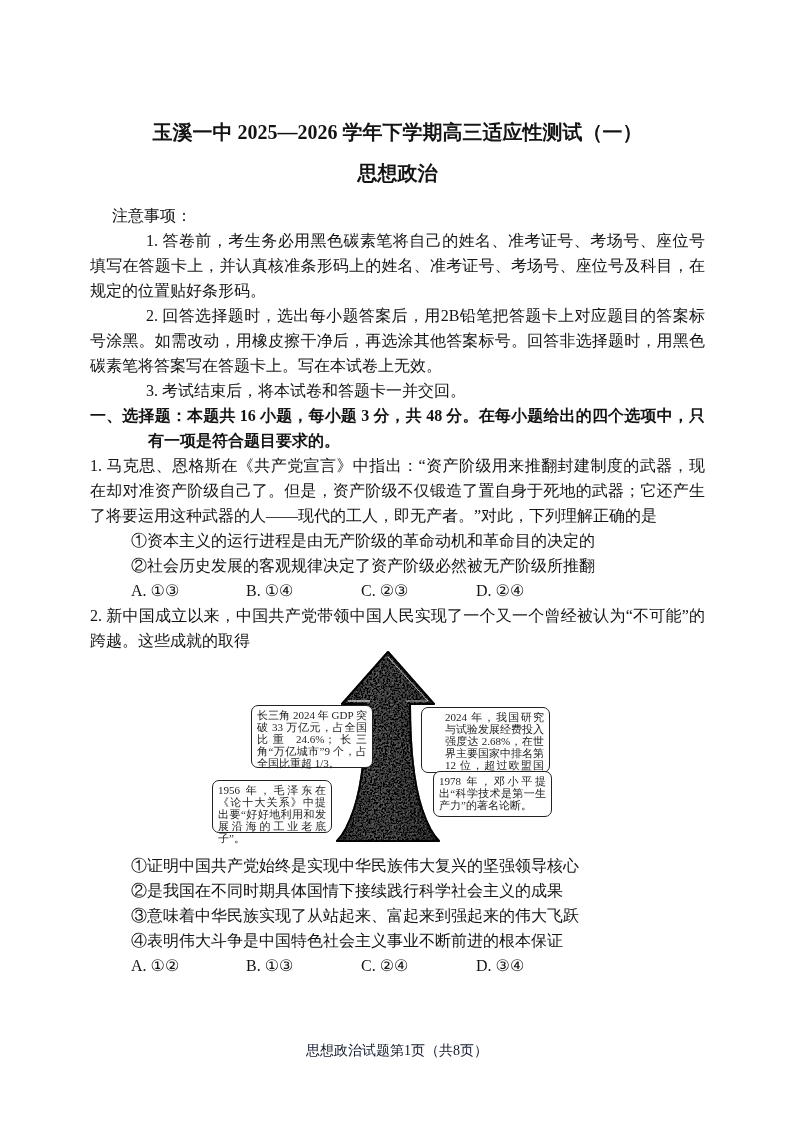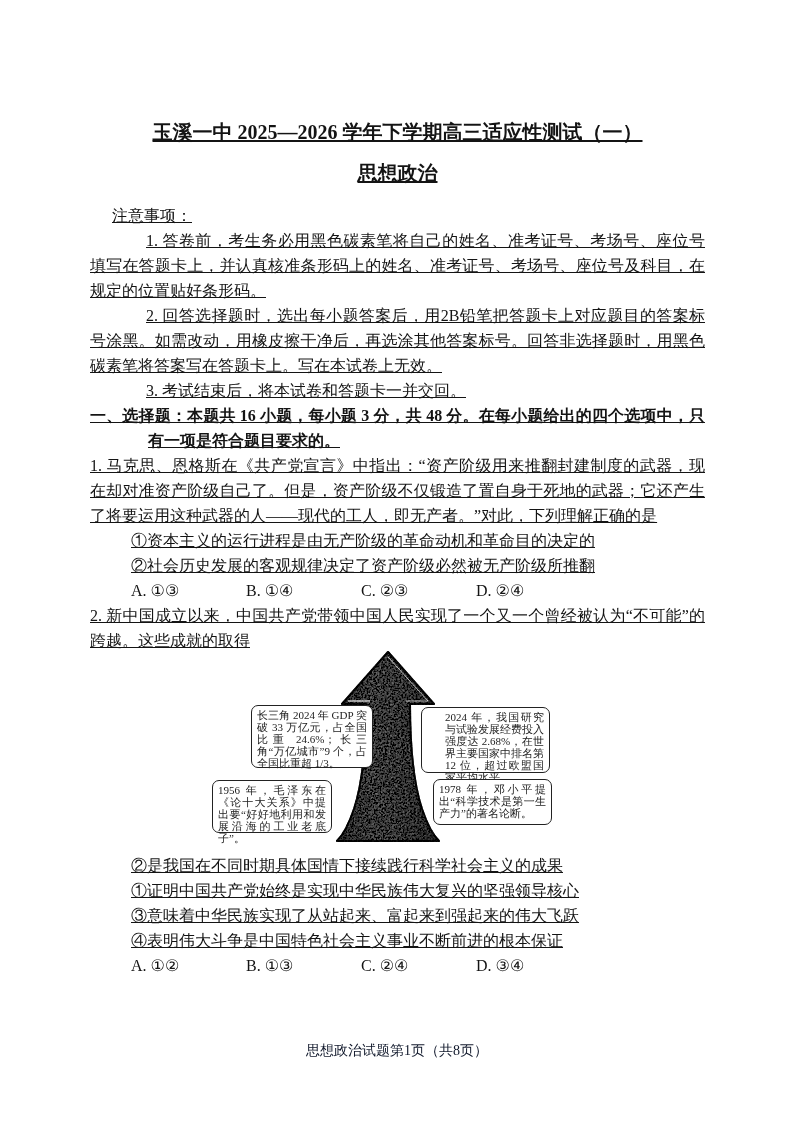--- a/index.html
+++ b/index.html
@@ -4,21 +4,21 @@
 <style>
   * { box-sizing: border-box; }
   html, body { margin: 0; padding: 0; }
   body {
     width: 794px; height: 1123px;
     background: #ffffff;
     font-family: "Liberation Serif", "DejaVu Serif", serif;
     color: #141414;
   }
   .page { position: relative; width: 794px; height: 1123px; overflow: hidden; background:#fff; }
-  .content { position: absolute; left: 90px; top: 0; width: 615px; text-decoration: underline; }
+  .content { position: absolute; left: 90px; top: 0; width: 615px; }
 
   .doc-title {
     margin: 118px 0 0 0;
     font-size: 20px; line-height: 28px;
     font-weight: bold; text-align: center;
     font-family: "Liberation Serif", "DejaVu Serif", serif;
   }
   .doc-subtitle {
     margin: 13px 0 0 0;
     font-size: 20px; line-height: 28px;
@@ -55,21 +55,21 @@
     border-radius: 7px;
     padding: 3px 5px;
     font-size: 11px; line-height: 12px;
     text-align: justify;
     z-index: 2;
     color: #222;
   }
   .box-tl { left: 161px; top: 52px;  width: 122px; height: 63px; }
   .box-tr { left: 331px; top: 54px;  width: 129px; height: 66px; padding-left: 23px; }
   .box-bl { left: 122px; top: 127px; width: 120px; height: 53px; }
-  .box-br { left: 343px; top: 126px; width: 119px; height: 46px; }
+  .box-br { left: 343px; top: 118px; width: 119px; height: 46px; }
 
   .q2-statements { margin-top: 8px; }
 
   .footer {
     position: absolute; top: 1030px; left: 0; width: 794px;
     text-align: center; font-size: 14px; line-height: 18px; color: #0f172a; margin-top: 12px;
   }
 </style>
 </head>
 <body>
@@ -120,22 +120,22 @@
             <path d="M70 9 L110 53 L88 53 M52 53 L30 53 Z" fill="none" stroke="#f5f5f5" stroke-width="1" opacity="0.7"></path>
           </svg>
         </div>
         <div class="info-box box-tl">长三角 2024 年 GDP 突破 33 万亿元，占全国比重 24.6%；长三角“万亿城市”9 个，占全国比重超 1/3。</div>
         <div class="info-box box-tr">2024 年，我国研究与试验发展经费投入强度达 2.68%，在世界主要国家中排名第 12 位，超过欧盟国家平均水平。</div>
         <div class="info-box box-bl">1956 年，毛泽东在《论十大关系》中提出要“好好地利用和发展沿海的工业老底子”。</div>
         <div class="info-box box-br">1978 年，邓小平提出“科学技术是第一生产力”的著名论断。</div>
       </div>
 
       <div class="q2-statements">
+        <div class="statement">①证明中国共产党始终是实现中华民族伟大复兴的坚强领导核心</div>
         <div class="statement">②是我国在不同时期具体国情下接续践行科学社会主义的成果</div>
-        <div class="statement">①证明中国共产党始终是实现中华民族伟大复兴的坚强领导核心</div>
         <div class="statement">③意味着中华民族实现了从站起来、富起来到强起来的伟大飞跃</div>
         <div class="statement">④表明伟大斗争是中国特色社会主义事业不断前进的根本保证</div>
       </div>
       <div class="choices">
         <span class="choice">A. ①②</span><span class="choice">B. ①③</span><span class="choice">C. ②④</span><span class="choice">D. ③④</span>
       </div>
     </div>
 
   </div>
 

